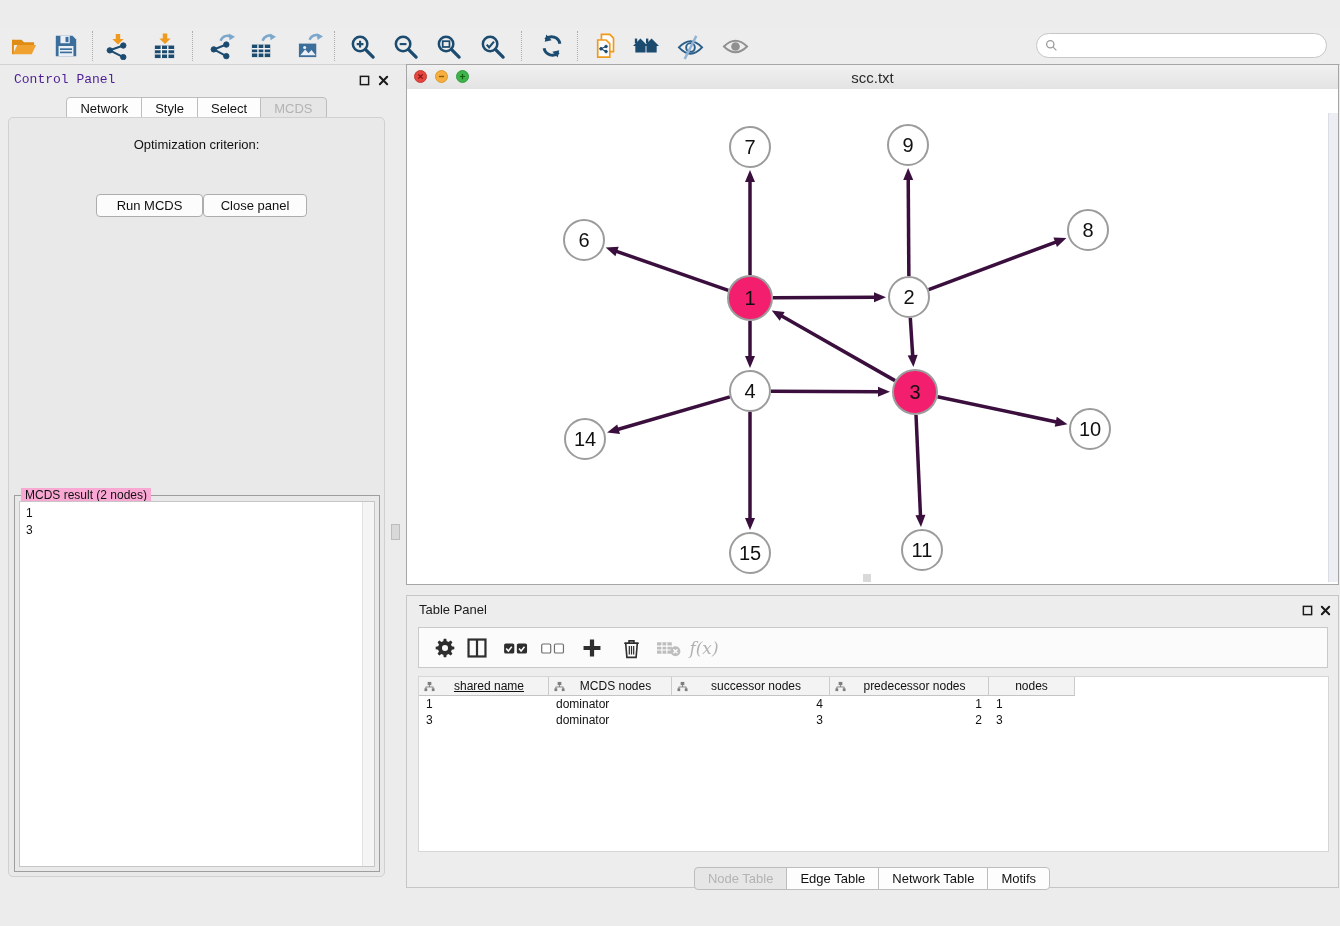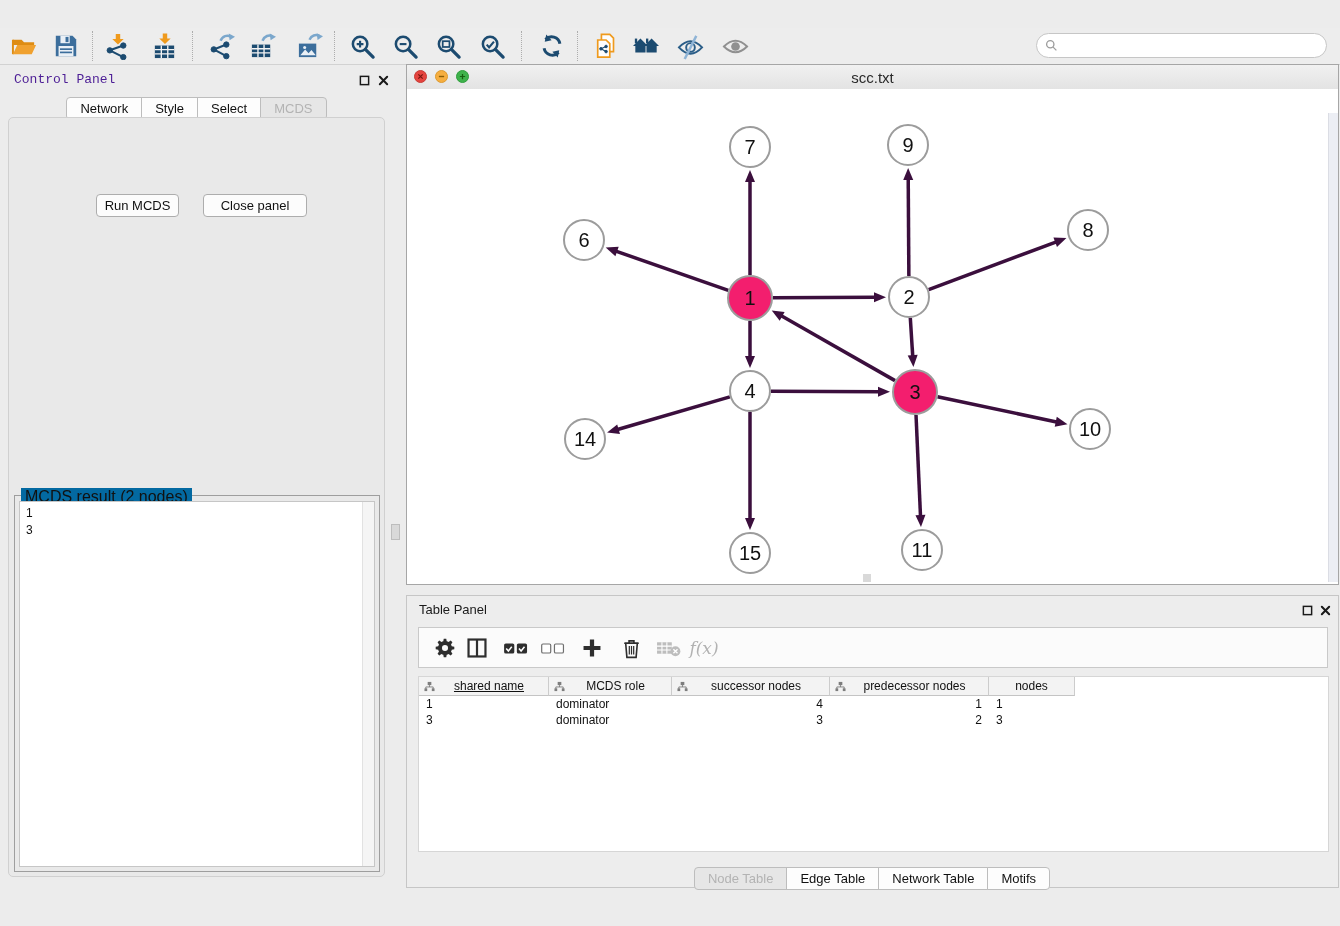--- a/index.html
+++ b/index.html
@@ -23,21 +23,21 @@
   .tab{height:21px;line-height:21px;padding:0 13px;background:#FDFDFD;border:1px solid #BDBDBD;font-size:13px;color:#111;margin-left:-1px;}
   .tab.first{border-radius:4px 0 0 4px;}
   .tab.last{border-radius:0 4px 4px 0;}
   .tab.active{background:#E6E6E6;color:#B3B3B3;}
   .cp-body{position:absolute;left:8px;top:117px;width:377px;height:760px;background:#E9E9E9;border:1px solid #D0D0D0;border-radius:5px;box-sizing:border-box;}
   .opt-label{position:absolute;left:0;top:19px;width:100%;text-align:center;font-size:13px;color:#111;}
   .dropdown{position:absolute;left:36px;top:42px;width:307px;height:22px;background:#fff;border:1px solid #B9B9B9;border-radius:4px;box-sizing:border-box;display:flex;align-items:center;font-size:13px;padding-left:9px;color:#111;}
   .dropdown .stepper{margin-left:auto;margin-right:5px;display:flex;align-items:center;}
   .btn{position:absolute;height:23px;background:#FCFCFC;border:1px solid #ADADAD;border-radius:4px;box-sizing:border-box;font-size:13px;color:#111;display:flex;align-items:center;justify-content:center;}
   .mcds-fieldset{position:absolute;left:5px;top:377px;width:366px;height:377px;border:1px solid #9E9E9E;box-sizing:border-box;}
-  .mcds-legend{position:absolute;left:6px;top:-8px;background:#0369a1;padding:0 4px;font-size:16px;color:#111;}
+  .mcds-legend{position:absolute;left:6px;top:-8px;background:#f9a8d4;padding:0 4px;font-size:12px;color:#111;}
   .mcds-box{position:absolute;left:4px;top:5px;right:4px;bottom:4px;background:#fff;border:1px solid #C6C6C6;}
   .mcds-scroll{position:absolute;top:0;right:0;bottom:0;width:11px;background:#F5F5F5;border-left:1px solid #E2E2E2;}
   .mcds-text{position:absolute;left:6px;top:3px;font-size:12px;line-height:17px;white-space:pre;color:#111;}
   .splitter-handle{position:absolute;left:391px;top:524px;width:9px;height:16px;background:#D9D9D9;border:1px solid #BDBDBD;box-sizing:border-box;}
   
   .nw{position:absolute;left:406px;top:64px;width:933px;height:521px;background:#fff;border:1px solid #A6A6A6;box-sizing:border-box;}
   .nw-titlebar{position:absolute;left:0;top:0;right:0;height:24px;background:linear-gradient(#F1F1F1,#E3E3E3);border-bottom:1px solid #BDBDBD;}
   .nw-title{position:absolute;left:0;right:0;top:4px;text-align:center;font-size:15px;color:#2A2A2A;}
   .light{position:absolute;top:5px;width:13px;height:13px;border-radius:50%;box-sizing:border-box;display:flex;align-items:center;justify-content:center;}
   .nw-canvas{position:absolute;left:0;top:24px;right:0;bottom:0;background:#fff;}
@@ -238,21 +238,22 @@
     </span>
 
   <div class="cp-tabs">
     <span class="tab first">Network</span>
     <span class="tab">Style</span>
     <span class="tab">Select</span>
     <span class="tab last active">MCDS</span>
   </div>
 
   <div class="cp-body">
-    <div class="btn" style="left:87px;top:76px;width:83px">Run MCDS</div>
+    <div class="opt-label">Optimization criterion:</div>
+    <div class="btn" style="left:87px;top:76px;width:107px">Run MCDS</div>
     <div class="btn" style="left:194px;top:76px;width:104px">Close panel</div>
 
     <div class="mcds-fieldset">
       <div class="mcds-legend">MCDS result (2 nodes)</div>
       <div class="mcds-box">
         <div class="mcds-text" id="mcds-result-text">1
 3</div>
         <div class="mcds-scroll"></div>
       </div>
     </div>
@@ -418,21 +419,21 @@
           </div>
           <div class="th" style="width: 123px;">
             <span style="display: flex;">
               <svg viewBox="0 0 12 12" width="11" height="11">
                 <rect x="4" y="1" width="4" height="3.5" fill="#7d7d7d"></rect>
                 <path d="M6 4.5v2M2 8.5V6.5h8v2" stroke="#7d7d7d" fill="none"></path>
                 <rect x="0.5" y="8" width="3" height="3" fill="#7d7d7d"></rect>
                 <rect x="8.5" y="8" width="3" height="3" fill="#7d7d7d"></rect>
               </svg>
             </span>
-            <span class="collabel">MCDS role</span>
+            <span class="collabel">MCDS nodes</span>
           </div>
           <div class="th" style="width: 158px;">
             <span style="display: flex;">
               <svg viewBox="0 0 12 12" width="11" height="11">
                 <rect x="4" y="1" width="4" height="3.5" fill="#7d7d7d"></rect>
                 <path d="M6 4.5v2M2 8.5V6.5h8v2" stroke="#7d7d7d" fill="none"></path>
                 <rect x="0.5" y="8" width="3" height="3" fill="#7d7d7d"></rect>
                 <rect x="8.5" y="8" width="3" height="3" fill="#7d7d7d"></rect>
               </svg>
             </span>

